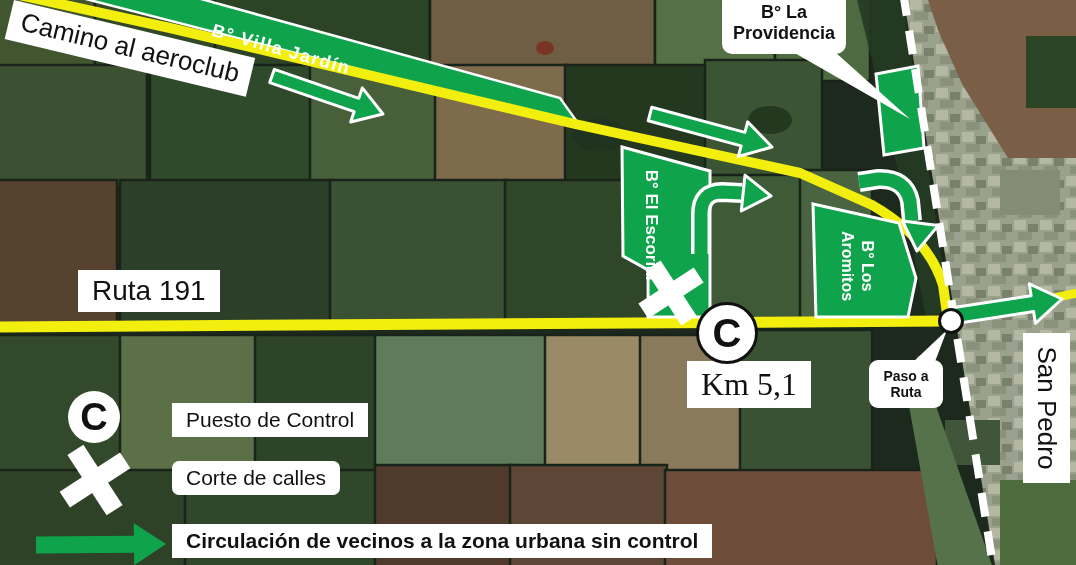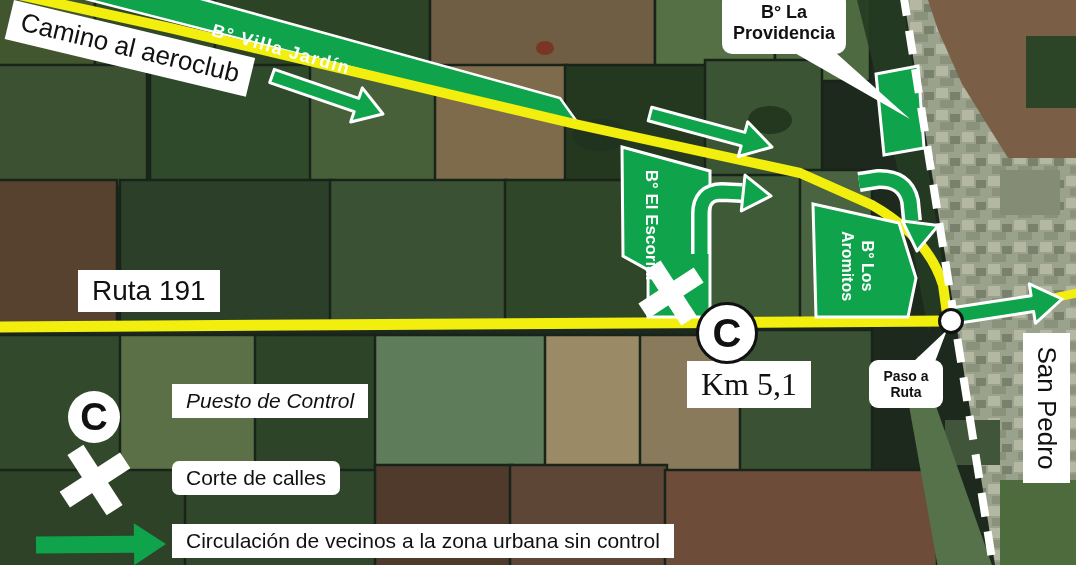--- a/index.html
+++ b/index.html
@@ -156,19 +156,19 @@
   <div class="lbl" style="left:1023px;top:333px;width:47px;height:150px;">
     <span style="transform:rotate(90deg);font-size:26px;white-space:nowrap;">San Pedro</span>
   </div>
 
   <div class="circleC" style="left:696px;top:302px;width:56px;height:56px;border:3px solid #111;font-size:40px;">C</div>
 
   <div class="circleC" style="left:938px;top:308px;width:20px;height:20px;border:3px solid #111;"></div>
 
   <div class="circleC" style="left:68px;top:391px;width:52px;height:52px;font-size:38px;">C</div>
 
-  <div class="lbl plain legend-label" style="left:172px;top:384px;font-style:italic;">Puesto de Control</div>
+  <div class="lbl plain legend-label" style="left:172px;top:403px;">Puesto de Control</div>
 
   <div class="lbl plain legend-label" style="left:172px;top:461px;border-radius:7px;">Corte de calles</div>
 
-  <div class="lbl plain legend-label" style="left:172px;top:524px;">Circulación de vecinos a la zona urbana sin control</div>
+  <div class="lbl plain legend-label" style="left:172px;top:524px;font-weight:bold;">Circulación de vecinos a la zona urbana sin control</div>
 
 </div>
 
 </body></html>

